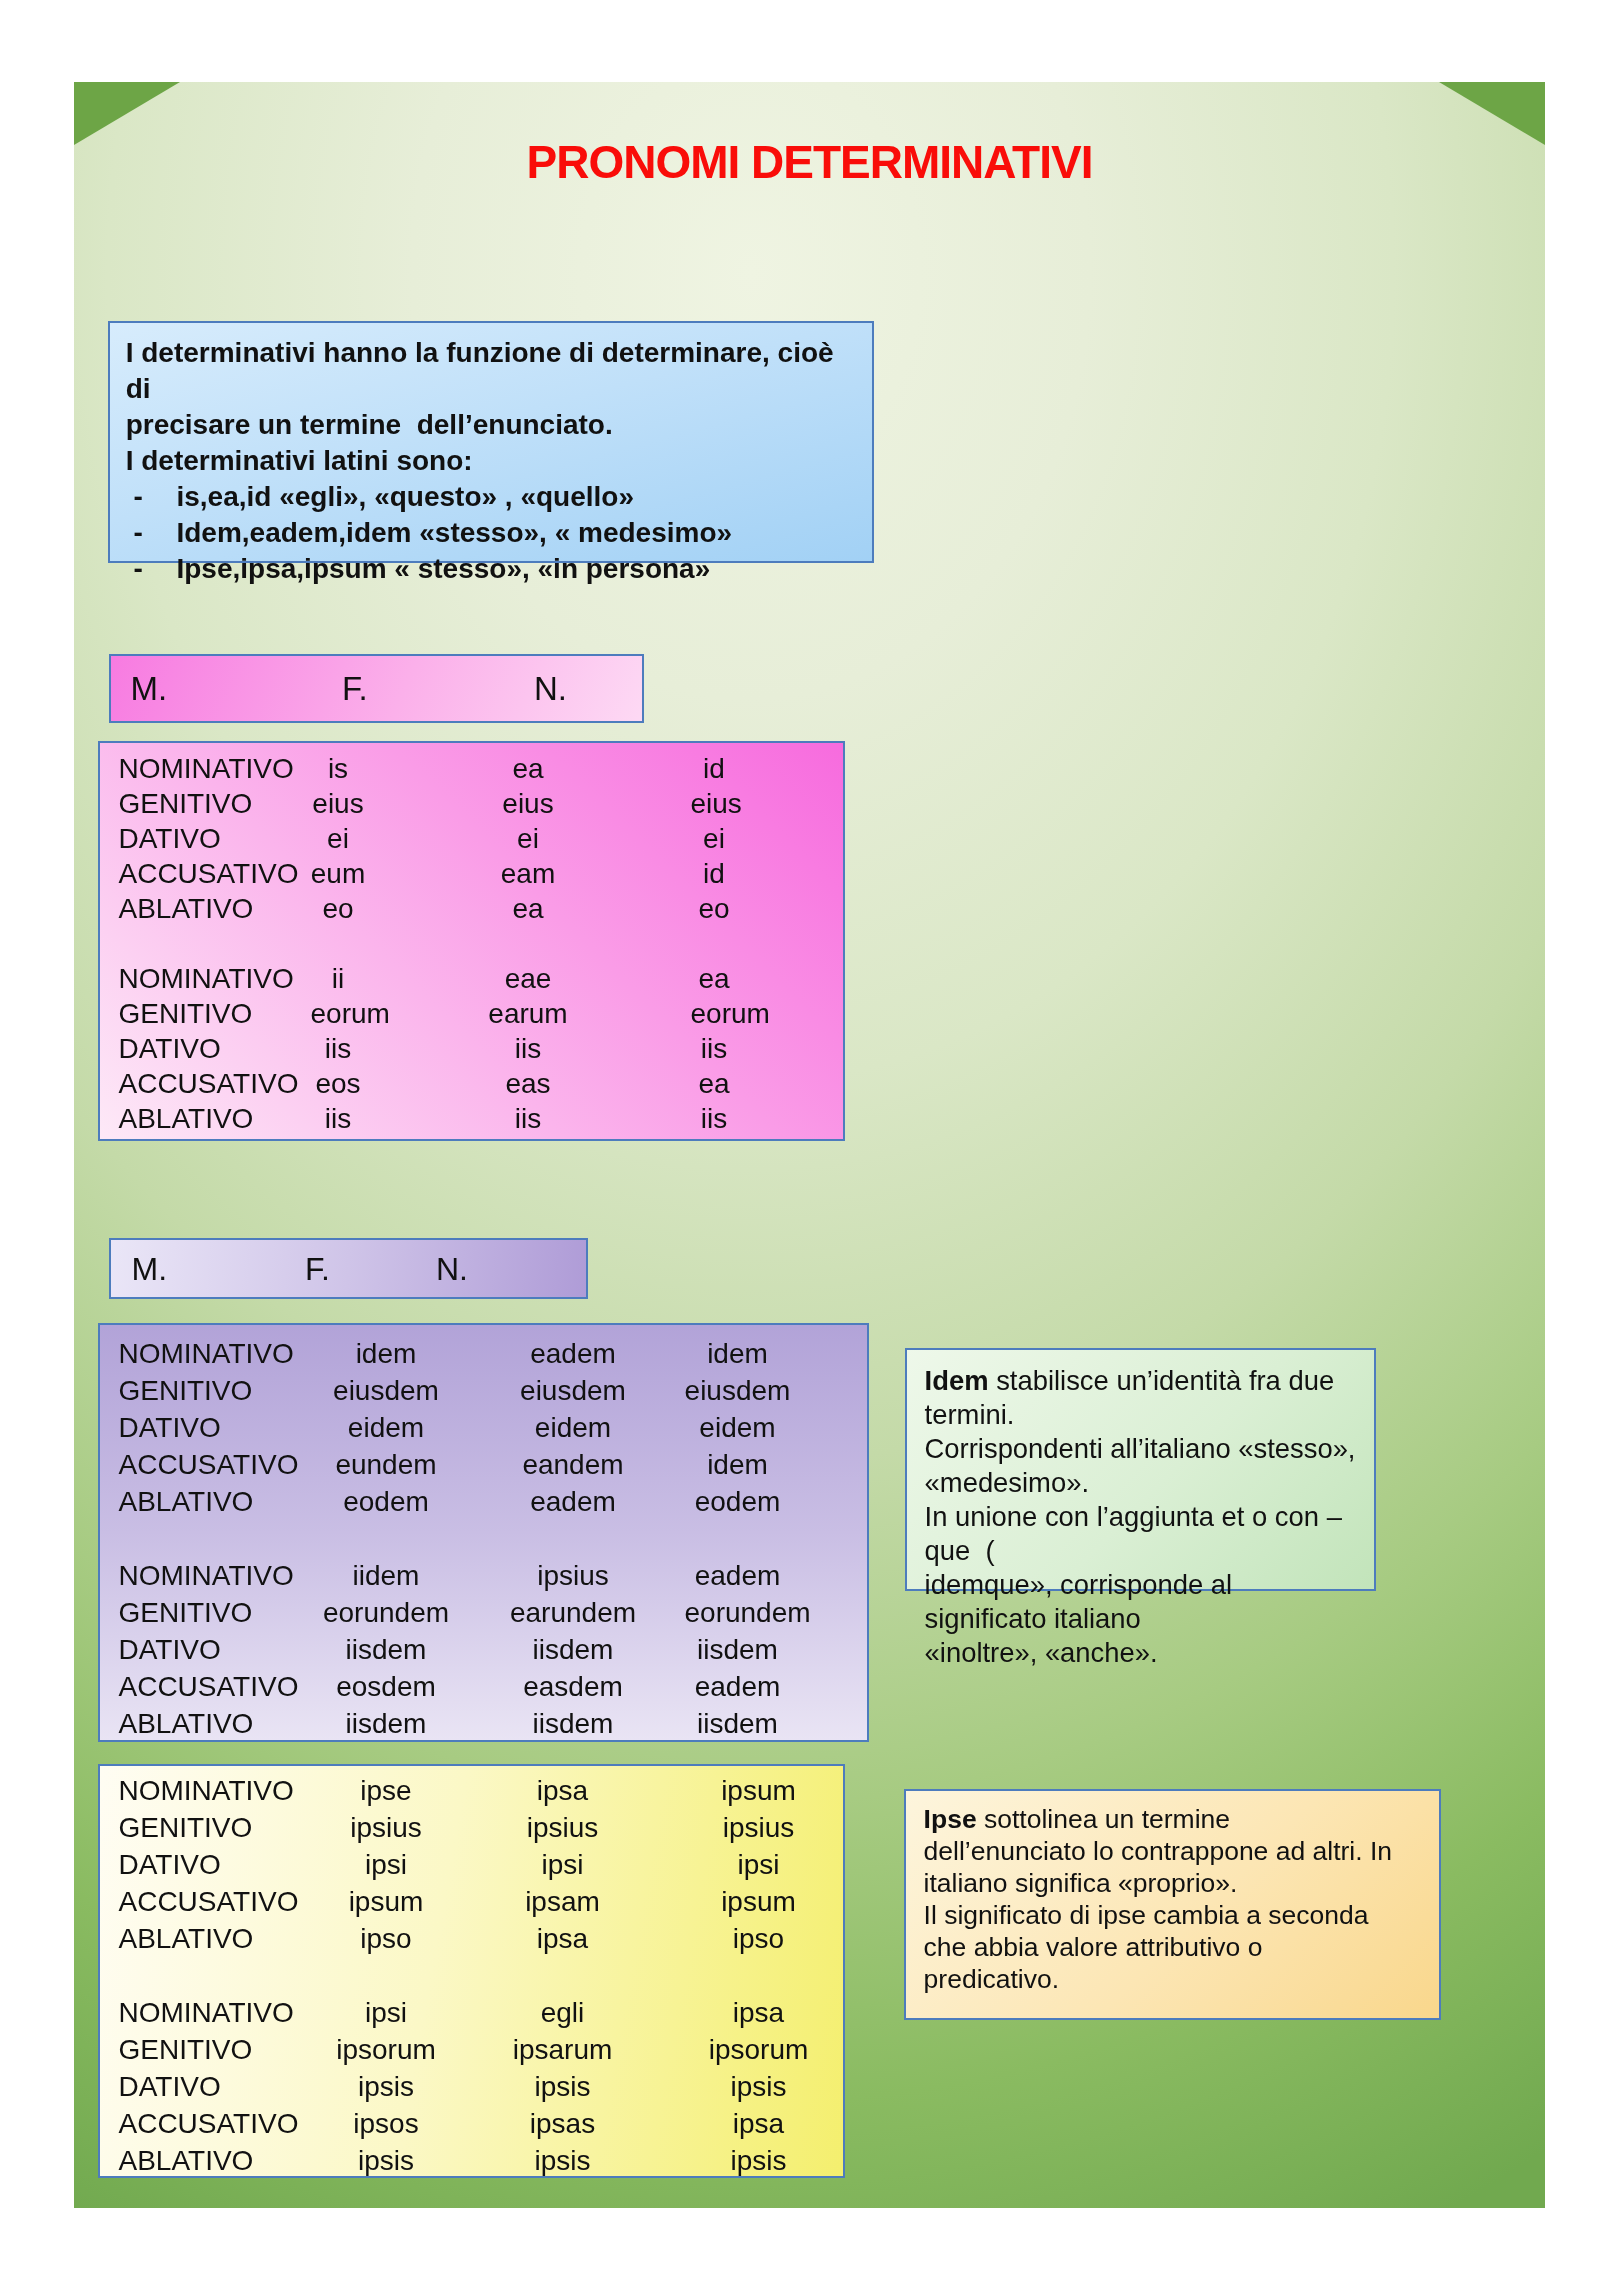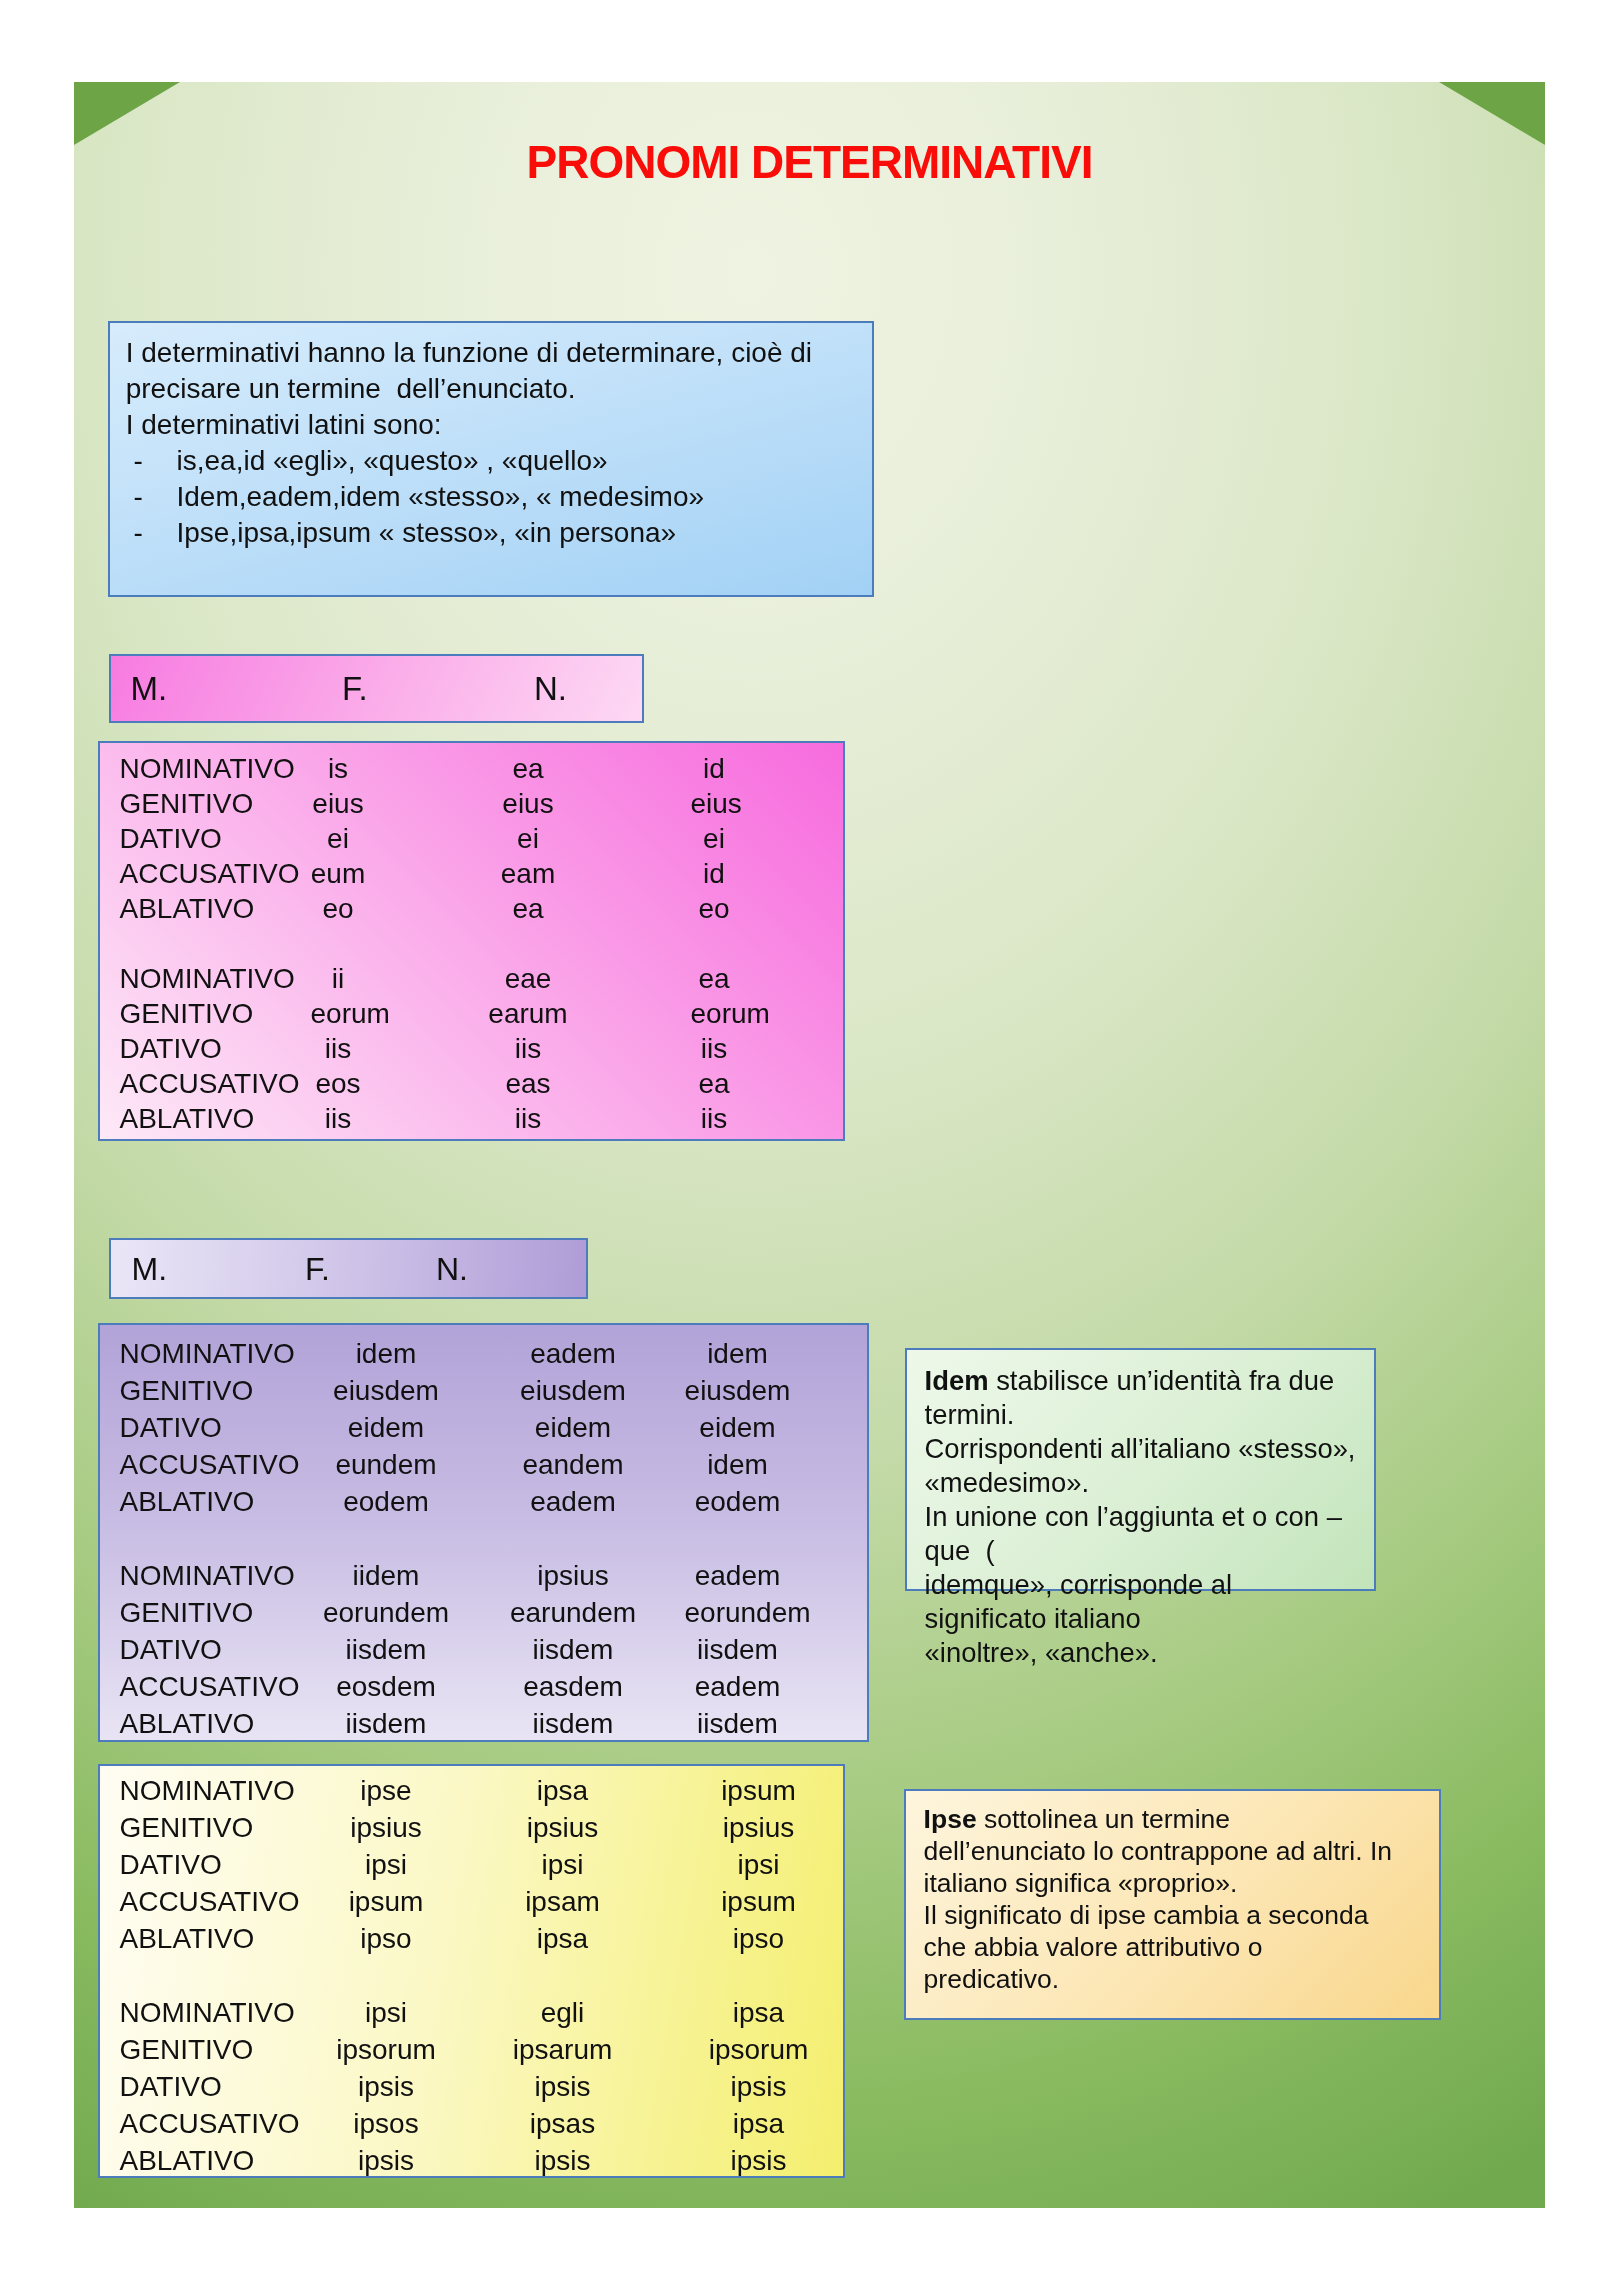--- a/index.html
+++ b/index.html
@@ -21,23 +21,24 @@
   .title{
     position:absolute;top:53px;left:0;width:100%;margin:0;
     text-align:center;font-size:46px;font-weight:700;letter-spacing:-1px;
     color:#f90d09;
   }
   .box{position:absolute;border:2.9px solid #4d7cbd;box-sizing:border-box;}
   .pre{white-space:pre-wrap;margin:0;}
 
   
   .intro{
-    left:34px;top:239px;width:766px;height:276px;
+    left:34px;top:239px;width:766px;height:242px;
     padding:11.8px 15.7px;font-size:28px;line-height:36px;
     background:linear-gradient(165deg,#d7ecfc 0%,#c0e0f9 45%,#a2d1f5 100%);
+    font-weight:bold;
   }
   .bullet-row{display:flex;}
   .dash{width:43px;padding-left:7.8px;flex:none;}
 
   
   .mfn{font-size:33px;}
   .mfn span{position:absolute;top:50%;transform:translateY(-50%);}
   .mfn-is{
     left:35px;top:572px;width:535px;height:69px;
     background:linear-gradient(115deg,#f77be1 0%,#fbb0ea 55%,#fdd9f4 100%);
@@ -46,21 +47,21 @@
   .mfn-idem{
     left:35px;top:1156px;width:479px;height:61px;font-size:32px;
     background:linear-gradient(95deg,#eae6f7 0%,#cfc4e8 50%,#af9cd7 100%);
   }
   .mfn-idem .pos-m{left:20.6px;} .mfn-idem .pos-f{left:194px;} .mfn-idem .pos-n{left:325px;}
 
   
   .table{font-size:28px;}
   .table .row{display:grid;white-space:nowrap;}
   .table .cell{overflow:visible;}
-  .table .label{padding-left:20px;}
+  .table .label{padding-left:11px;margin-left:8px;}
   .table .val{text-align:center;}
   .t-is{
     left:23.5px;top:659px;width:747px;height:400px;padding-top:7.8px;
     background:linear-gradient(225deg,#f76bde 0%,#fa9ce7 40%,#fde9f7 100%);
   }
   .t-is .row{line-height:35px;grid-template-columns:211px 55px 325px 47px;}
   .t-is .spacer{height:35px;}
   .t-idem{
     left:23.5px;top:1241px;width:771px;height:419px;padding-top:9.8px;
     background:linear-gradient(180deg,#b2a3d8 0%,#c9bee4 50%,#e9e4f4 100%);

